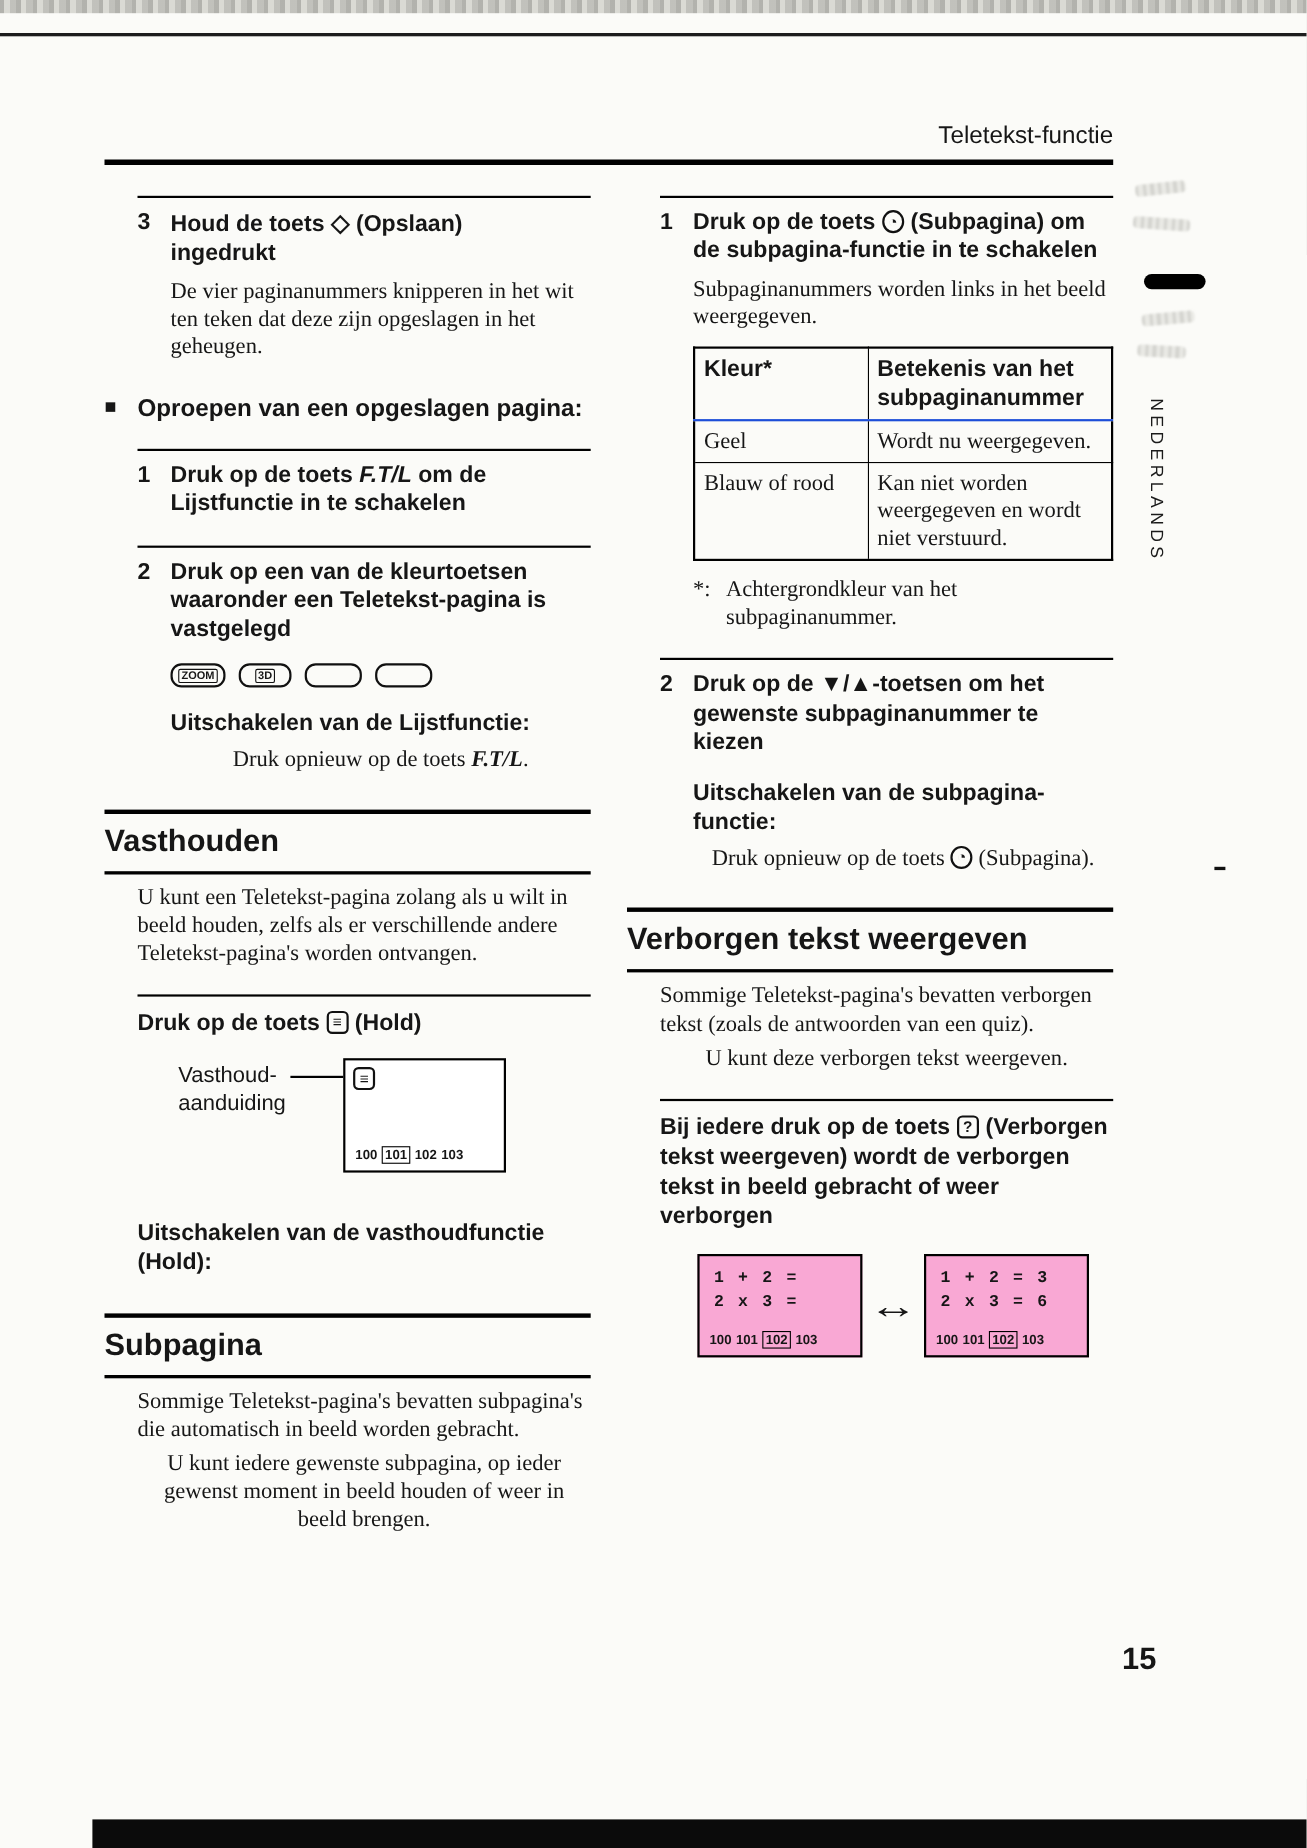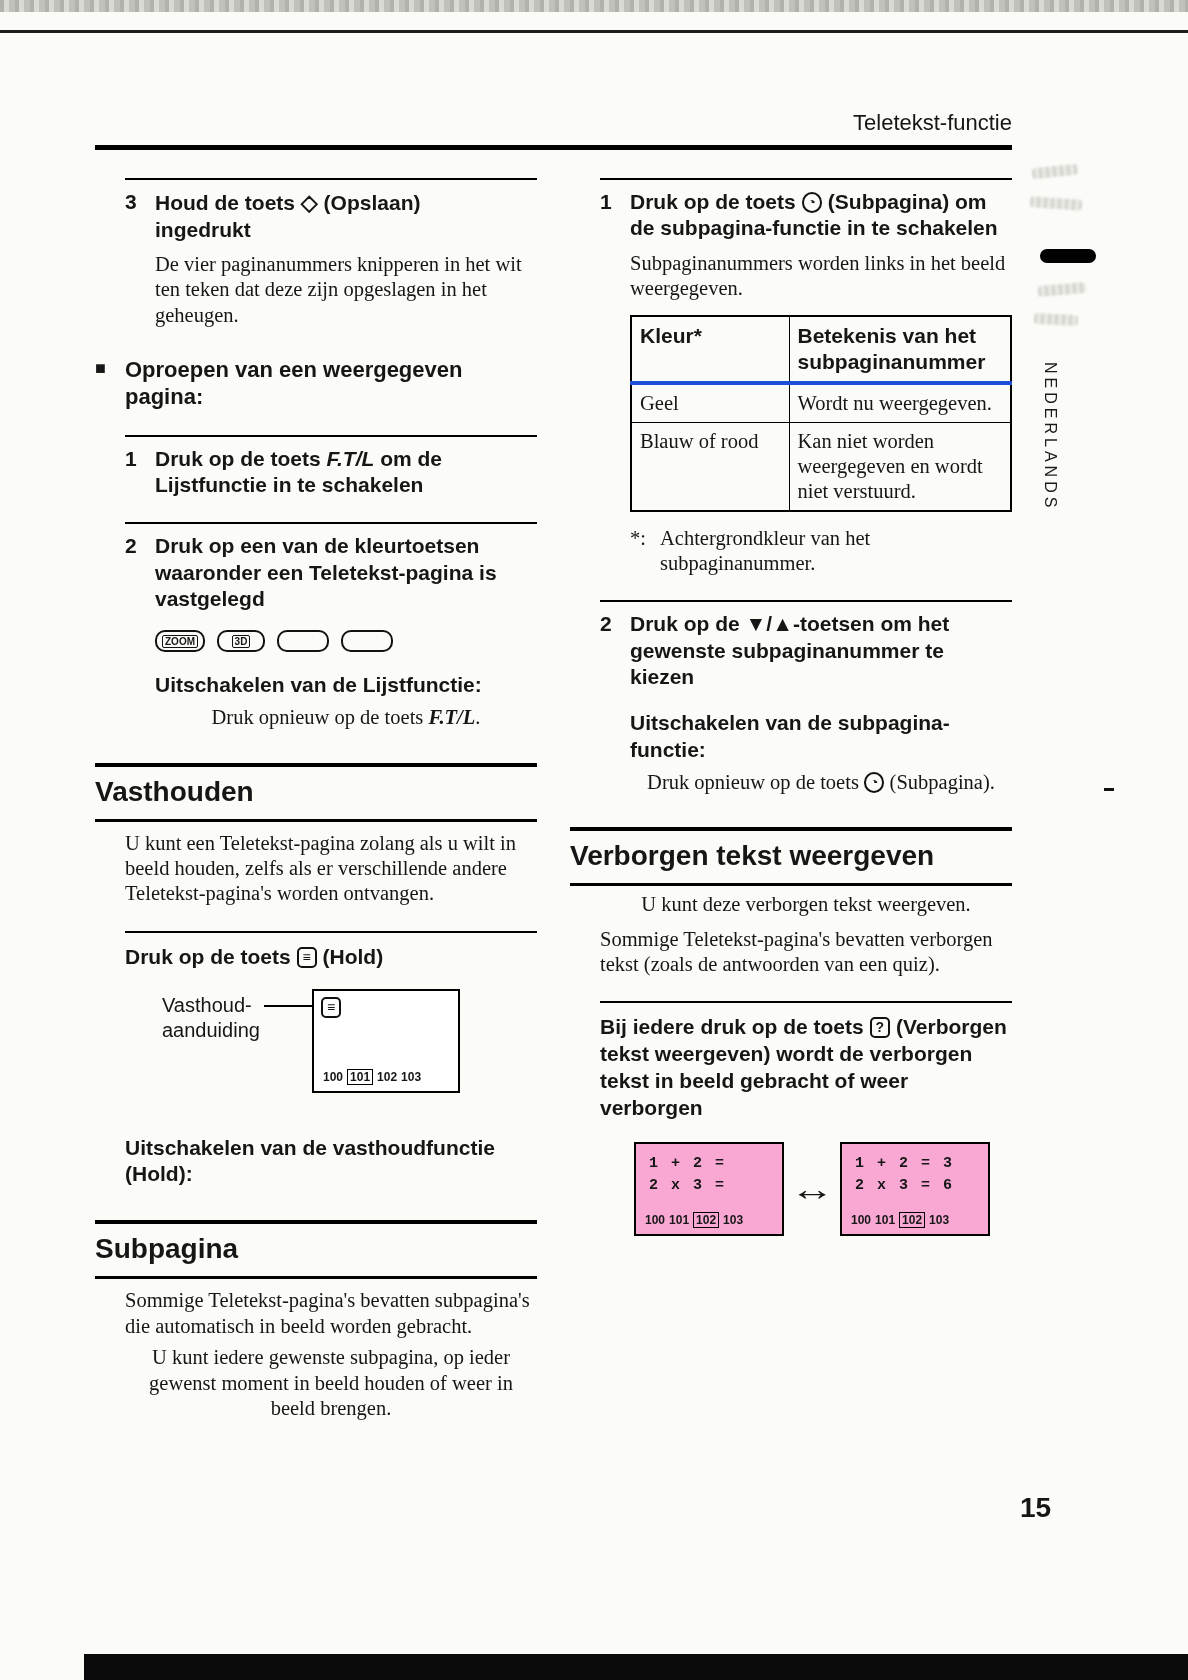--- a/index.html
+++ b/index.html
@@ -74,21 +74,21 @@
     border:2.5px solid #000; background:#fff; }
   .screen .ind { position:absolute; left:7px; top:6px; }
   .scrnums { position:absolute; left:9px; bottom:7px; font:bold 12px "Liberation Sans", sans-serif;
     white-space:nowrap; }
   .scrnums span { margin-right:4px; }
   .scrnums .bx { border:1.5px solid #000; padding:0 2px; }
 
   
   .subtable { border-collapse:collapse; width:100%; margin-top:14px; border:2.5px solid #000; }
   .subtable th, .subtable td { border:1.5px solid #000; text-align:left; vertical-align:top; padding:6px 8px; }
-  .subtable th { font:bold 21px/1.22 "Liberation Sans", sans-serif; border-bottom:4px solid #1d4ed8; }
+  .subtable th { font:bold 21px/1.22 "Liberation Sans", sans-serif; border-bottom:2px solid #1d4ed8; }
   .subtable td { font:20.5px/1.22 "Liberation Serif", serif; }
   .subtable th:first-child, .subtable td:first-child { width:158px; }
 
   .footnote { display:flex; margin-top:14px; font:20.5px/1.24 "Liberation Serif", serif; }
   .footnote .mk { flex:none; width:30px; }
 
   
   .hidfig { display:flex; align-items:center; gap:12px; margin-top:20px; margin-left:34px; }
   .minibox { position:relative; width:150px; height:94px; border:2.5px solid #000; background:#f9a8d4;
     padding:9px 0 0 13px; }
@@ -122,21 +122,21 @@
       <div class="step-content">
         <div class="step-h"><span>Houd de toets </span><span class="save-glyph">◇</span><span> (Opslaan)</span>
           <div>ingedrukt</div>
         </div>
         <p class="body-p">De vier paginanummers knipperen in het wit ten teken dat deze zijn opgeslagen in het geheugen.</p>
       </div>
     </div>
 
     <div class="bullet-head">
       <div class="bullet">■</div>
-      <div class="bullet-title">Oproepen van een weergegeven pagina:</div>
+      <div class="bullet-title">Oproepen van een opgeslagen pagina:</div>
     </div>
 
     <div class="step">
       <div class="step-num">1</div>
       <div class="step-content">
         <div class="step-h"><span>Druk op de toets </span><span class="em-key">F.T/L</span><span> om de Lijstfunctie in te schakelen</span></div>
       </div>
     </div>
 
     <div class="step">
@@ -228,22 +228,22 @@
         <div class="step-h">Druk op de ▼/▲-toetsen om het gewenste subpaginanummer te kiezen</div>
 
         <div class="subhead">Uitschakelen van de subpagina-functie:</div>
         <p class="body-p tight"><span>Druk opnieuw op de toets </span><span class="key round">◔</span><span> (Subpagina).</span></p>
       </div>
     </div>
 
     <div class="h1">Verborgen tekst weergeven</div>
 
     <div class="indent">
+      <p class="body-p">Sommige Teletekst-pagina's bevatten verborgen tekst (zoals de antwoorden van een quiz).</p>
       <p class="body-p tight">U kunt deze verborgen tekst weergeven.</p>
-      <p class="body-p">Sommige Teletekst-pagina's bevatten verborgen tekst (zoals de antwoorden van een quiz).</p>
 
       <div class="subhead ruled" style="margin-top:24px;"><span>Bij iedere druk op de toets </span><span class="key">?</span><span> (Verborgen tekst weergeven) wordt de verborgen tekst in beeld gebracht of weer verborgen</span></div>
 
       <div class="hidfig">
         <div class="minibox">
           <div class="ln">1 + 2 =</div>
           <div class="ln">2 x 3 =</div>
           <div class="scrnums">
             <span>100</span><span>101</span><span class="bx">102</span><span>103</span>
           </div>

